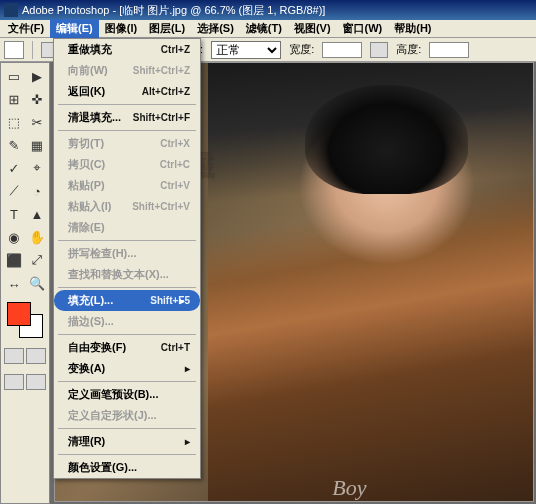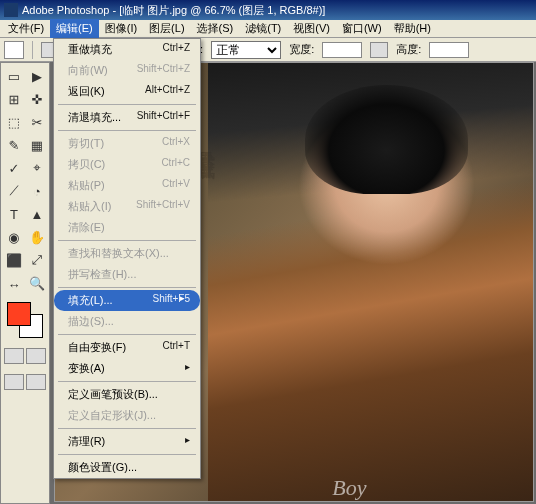--- a/index.html
+++ b/index.html
@@ -3,21 +3,21 @@
 <meta charset="utf-8">
 <style>
 * { margin: 0; padding: 0; box-sizing: border-box; font-family: "Microsoft YaHei", Tahoma, sans-serif; }
 body { background: #6b6b6b; width: 536px; height: 504px; overflow: hidden; font-size: 11px; }
 
 .titlebar { background: linear-gradient(#0a246a, #3a6ea5); height: 20px; display: flex; align-items: center; padding: 1px 4px; color: #fff; }
 .titlebar .icon { width: 14px; height: 14px; background: #1a3a6a; margin-right: 4px; }
 .titlebar .title { font-size: 11px; white-space: nowrap; }
 
 .menubar { background: #ece9d8; height: 18px; display: flex; align-items: center; padding-left: 2px; border-bottom: 1px solid #999; }
-.menubar .menu-item { padding: 2px 6px; font-size: 11px; color: #000; cursor: default; }
+.menubar .menu-item { padding: 2px 6px; font-size: 11px; color: #000; cursor: default; font-weight: bold; }
 .menubar .menu-item.active { background: #316ac5; color: #fff; }
 
 .optionsbar { background: #ece9d8; height: 24px; display: flex; align-items: center; padding: 0 4px; border-bottom: 1px solid #999; gap: 8px; }
 .optionsbar .swatch { width: 20px; height: 18px; border: 1px solid #888; background: #fff; }
 .optionsbar .sep { width: 1px; height: 18px; background: #aaa; }
 .optionsbar .label { font-size: 11px; color: #000; }
 .optionsbar select { font-size: 12px; height: 18px; width: 70px; background: #fff; border: 1px solid #737373; }
 .optionsbar input { font-size: 11px; height: 16px; width: 40px; border: 1px solid #888; }
 .optionsbar .iconbtn { width: 18px; height: 16px; border: 1px solid #888; background: #ddd; }
 
@@ -35,21 +35,21 @@
 
 .canvas-area { flex: 1; background: #6b6b6b; position: relative; overflow: hidden; }
 .canvas-window { position: absolute; top: 0; left: 4px; right: 2px; bottom: 2px; background: #3a3a3a; border: 1px solid #999; }
 .canvas-image { width: 100%; height: 100%; background: linear-gradient(135deg, #4a3c2a 0%, #6b5a3f 30%, #8a7050 50%, #5a4a35 70%, #3a3025 100%); position: relative; overflow: hidden; }
 .portrait { position: absolute; right: 0; top: 0; width: 68%; height: 100%; background: radial-gradient(ellipse 45% 30% at 55% 28%, #e8c0a0 0%, #d0a080 35%, transparent 60%), linear-gradient(175deg, #1a1a1a 0%, #2a2a2a 15%, transparent 30%), linear-gradient(170deg, transparent 35%, #8a5a30 45%, #b07040 55%, #6a4020 70%, #3a2515 100%); }
 .portrait::before { content: ""; position: absolute; top: 5%; left: 30%; width: 50%; height: 25%; background: radial-gradient(ellipse at 50% 60%, #1a1a1a 0%, #0a0a0a 50%, transparent 80%); border-radius: 50% 50% 40% 40%; }
 .watermark { position: absolute; bottom: 0; left: 58%; color: rgba(255,255,255,0.6); font-size: 22px; font-style: italic; font-family: Georgia, serif; }
 .calligraphy { position: absolute; top: 15%; left: 5%; width: 30%; height: 60%; opacity: 0.25; color: #2a2015; font-size: 28px; line-height: 1.5; writing-mode: vertical-rl; }
 
 .dropdown { position: absolute; top: 38px; left: 53px; width: 148px; background: #ece9d8; border: 1px solid #888; box-shadow: 2px 2px 4px rgba(0,0,0,0.4); z-index: 100; }
-.dropdown-item { display: flex; justify-content: space-between; padding: 3px 10px 3px 14px; font-size: 11px; color: #000; cursor: default; }
+.dropdown-item { display: flex; justify-content: space-between; align-items: center; padding: 3px 10px 3px 14px; font-size: 11px; color: #000; cursor: default; font-weight: bold; }
 .dropdown-item.disabled { color: #999; }
 .dropdown-item.highlight { background: #316ac5; color: #fff; }
 .dropdown-item .shortcut { font-size: 10px; color: inherit; opacity: 0.9; }
 .dropdown-item .arrow { font-size: 9px; }
 .dropdown-sep { height: 1px; background: #aaa; margin: 2px 4px; }
 </style>
 </head>
 <body>
 
 <div class="titlebar">
@@ -173,25 +173,25 @@
     <div class="dropdown-item disabled">
       <span>粘贴入(I)</span>
       <span class="shortcut">Shift+Ctrl+V</span>
     </div>
     <div class="dropdown-item disabled">
       <span>清除(E)</span>
       <span class="shortcut"></span>
     </div>
     <div class="dropdown-sep"></div>
     <div class="dropdown-item disabled">
+      <span>拼写检查(H)...</span>
+      <span class="shortcut"></span>
+    </div>
+    <div class="dropdown-item disabled">
       <span>查找和替换文本(X)...</span>
-      <span class="shortcut"></span>
-    </div>
-    <div class="dropdown-item disabled">
-      <span>拼写检查(H)...</span>
       <span class="shortcut"></span>
     </div>
     <div class="dropdown-sep"></div>
     <div class="dropdown-item highlight" style="position: relative; border-radius: 10px;">
       <span>填充(L)...</span>
       <span class="arrow" style="position: absolute; left: 126px;">▸</span>
       <span class="shortcut">Shift+F5</span>
     </div>
     <div class="dropdown-item disabled">
       <span>描边(S)...</span>

